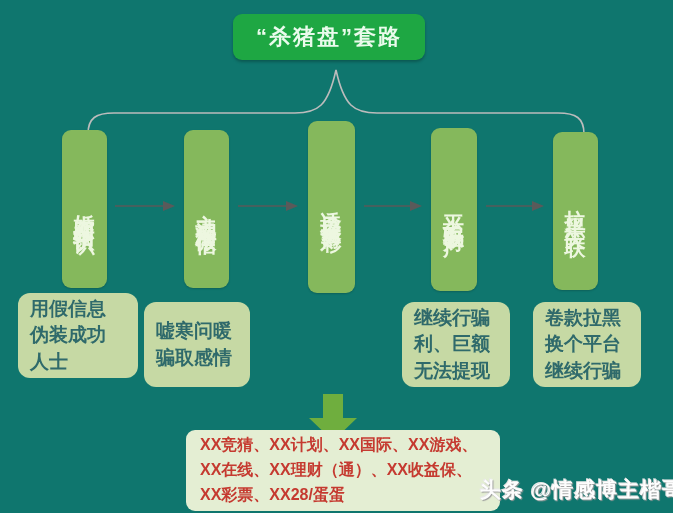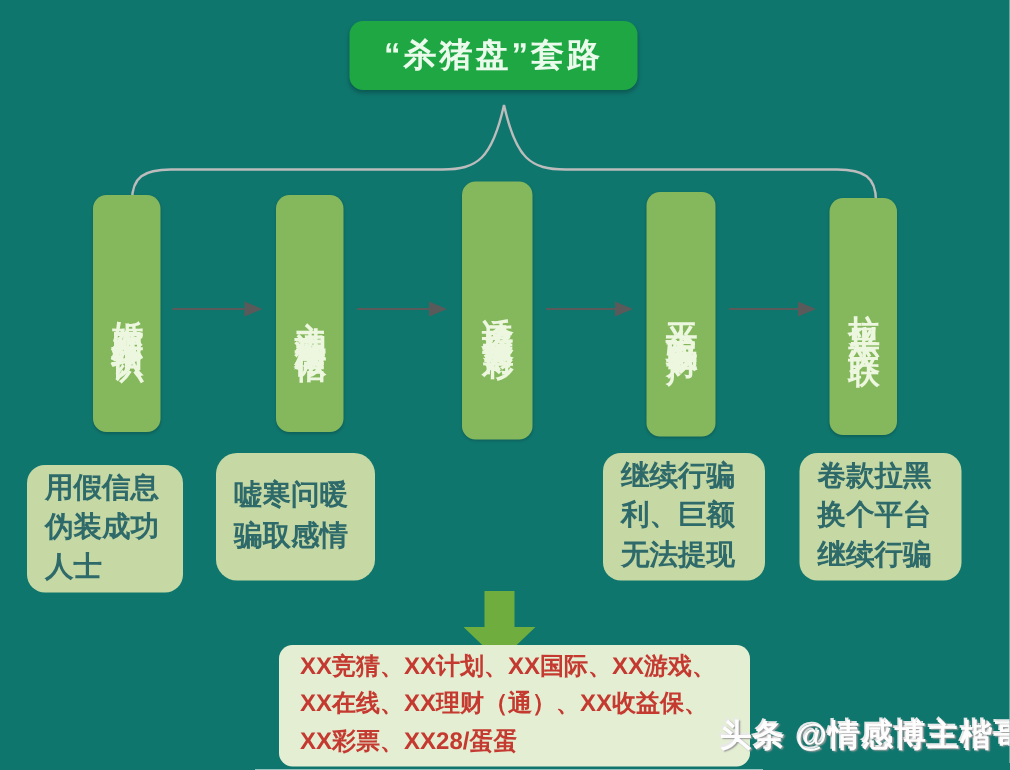--- a/index.html
+++ b/index.html
@@ -107,26 +107,26 @@
   </svg>
   <svg class="h-arrow" style="left:362px;top:199px;" width="62" height="14">
     <line x1="2" y1="7" x2="48" y2="7" stroke="#5a5a5a" stroke-width="1.4"></line>
     <polygon points="48,2 60,7 48,12" fill="#5a5a5a"></polygon>
   </svg>
   <svg class="h-arrow" style="left:484px;top:199px;" width="62" height="14">
     <line x1="2" y1="7" x2="48" y2="7" stroke="#5a5a5a" stroke-width="1.4"></line>
     <polygon points="48,2 60,7 48,12" fill="#5a5a5a"></polygon>
   </svg>
 
-  <div class="detail-box" style="left:18px;width:104px;top:310px;">
+  <div class="detail-box" style="left:18px;width:120px;top:293px;">
     <div class="dtext">用假信息
 伪装成功
 人士</div>
   </div>
-  <div class="detail-box" style="left:144px;width:106px;top:302px;border-radius:14px;">
+  <div class="detail-box" style="left:144px;width:106px;top:302px;">
     <div class="dtext">嘘寒问暖
 骗取感情</div>
   </div>
   <div class="detail-box" style="left:402px;width:108px;top:302px;">
     <div class="dtext">继续行骗
 利、巨额
 无法提现</div>
   </div>
   <div class="detail-box" style="left:533px;width:108px;top:302px;">
     <div class="dtext">卷款拉黑

